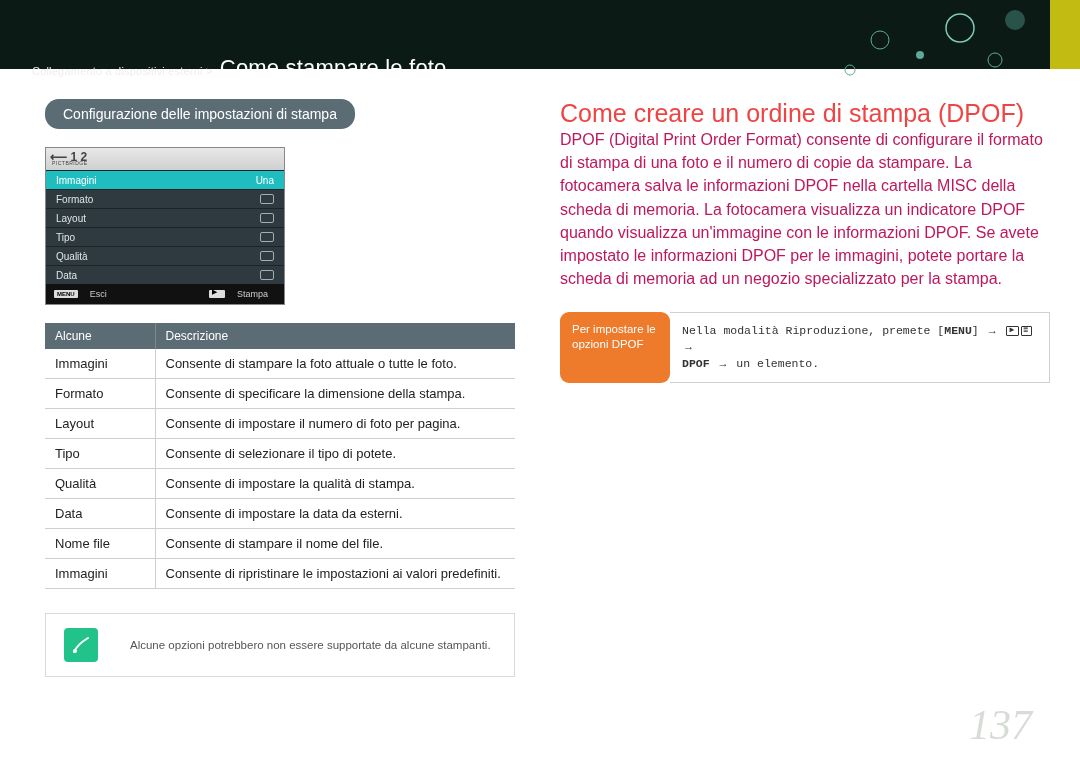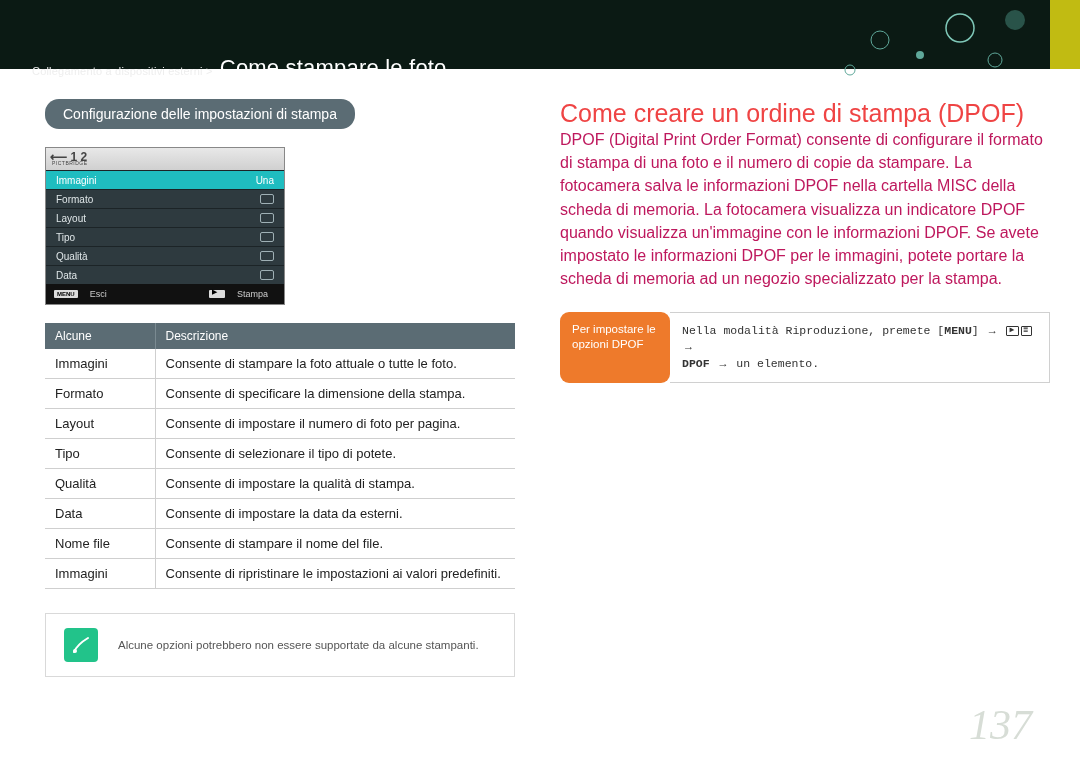--- a/index.html
+++ b/index.html
@@ -26,21 +26,21 @@
   .lcd-foot { display:flex; background:#111; color:#ccc; height:20px; align-items:center; font-size:9px; }
   .lcd-foot span { display:flex; align-items:center; gap:4px; padding:0 8px; }
   .lcd-foot .mkey { background:#ddd; color:#000; font-size:6px; padding:1px 3px; border-radius:1px; font-weight:bold; }
   .lcd-foot .pkey { width:12px; height:8px; background:#ddd; display:inline-block; border-radius:1px; position:relative; }
   .lcd-foot .pkey::after{content:"▶"; position:absolute; left:3px; top:-2px; font-size:7px; color:#000;}
   table.opts { width: 100%; border-collapse: collapse; font-size: 13px; }
   table.opts th { background:#5b6c74; color:#fff; text-align:left; padding:6px 10px; font-weight:normal; font-size:12px; }
   table.opts th:first-child { width: 110px; border-right: 1px solid #7a8a91; }
   table.opts td { padding:7px 10px; border-bottom:1px solid #cfcfcf; color:#222; vertical-align: top; }
   table.opts td:first-child { border-right:1px solid #cfcfcf; }
-  .notebox { display:flex; align-items:center; gap:20px; border:1px solid #d9d9d9; padding:14px 18px; margin-top:24px; font-size:11.5px; color:#555; }
+  .notebox { display:flex; align-items:center; gap:32px; border:1px solid #d9d9d9; padding:14px 18px; margin-top:24px; font-size:11.5px; color:#555; }
   .notebox .nicon { width:34px; height:34px; background:#22c38a; border-radius:4px; display:flex; align-items:center; justify-content:center; }
   .right h2 { color:#ef4444; font-weight:400; font-size:25px; }
   .right p.body { font-size:16px; color:#be185d; line-height:1.45; }
   .instr { display:flex; margin-top:22px; font-size:11.5px; }
   .instr .orange { background:#ee7a2b; color:#fff; padding:10px 12px; width:110px; line-height:1.3;border-radius:9px; }
   .instr .gray { background:#fff; border:1px solid #d0d0d0; border-left:none; padding:10px 12px; flex:1; color:#333; line-height:1.4;font-family:Liberation Mono, monospace; }
   .instr .gray b { font-weight:bold; }
   .instr .gray .arrow { margin:0 3px; }
   .instr .gray .keyico { display:inline-block; width:13px; height:10px; border:1px solid #333; vertical-align:middle; border-radius:1px; margin:0 1px; position:relative;}
   .instr .gray .keyico::after{content:"▶"; position:absolute; left:2px; top:-3px; font-size:8px;}

